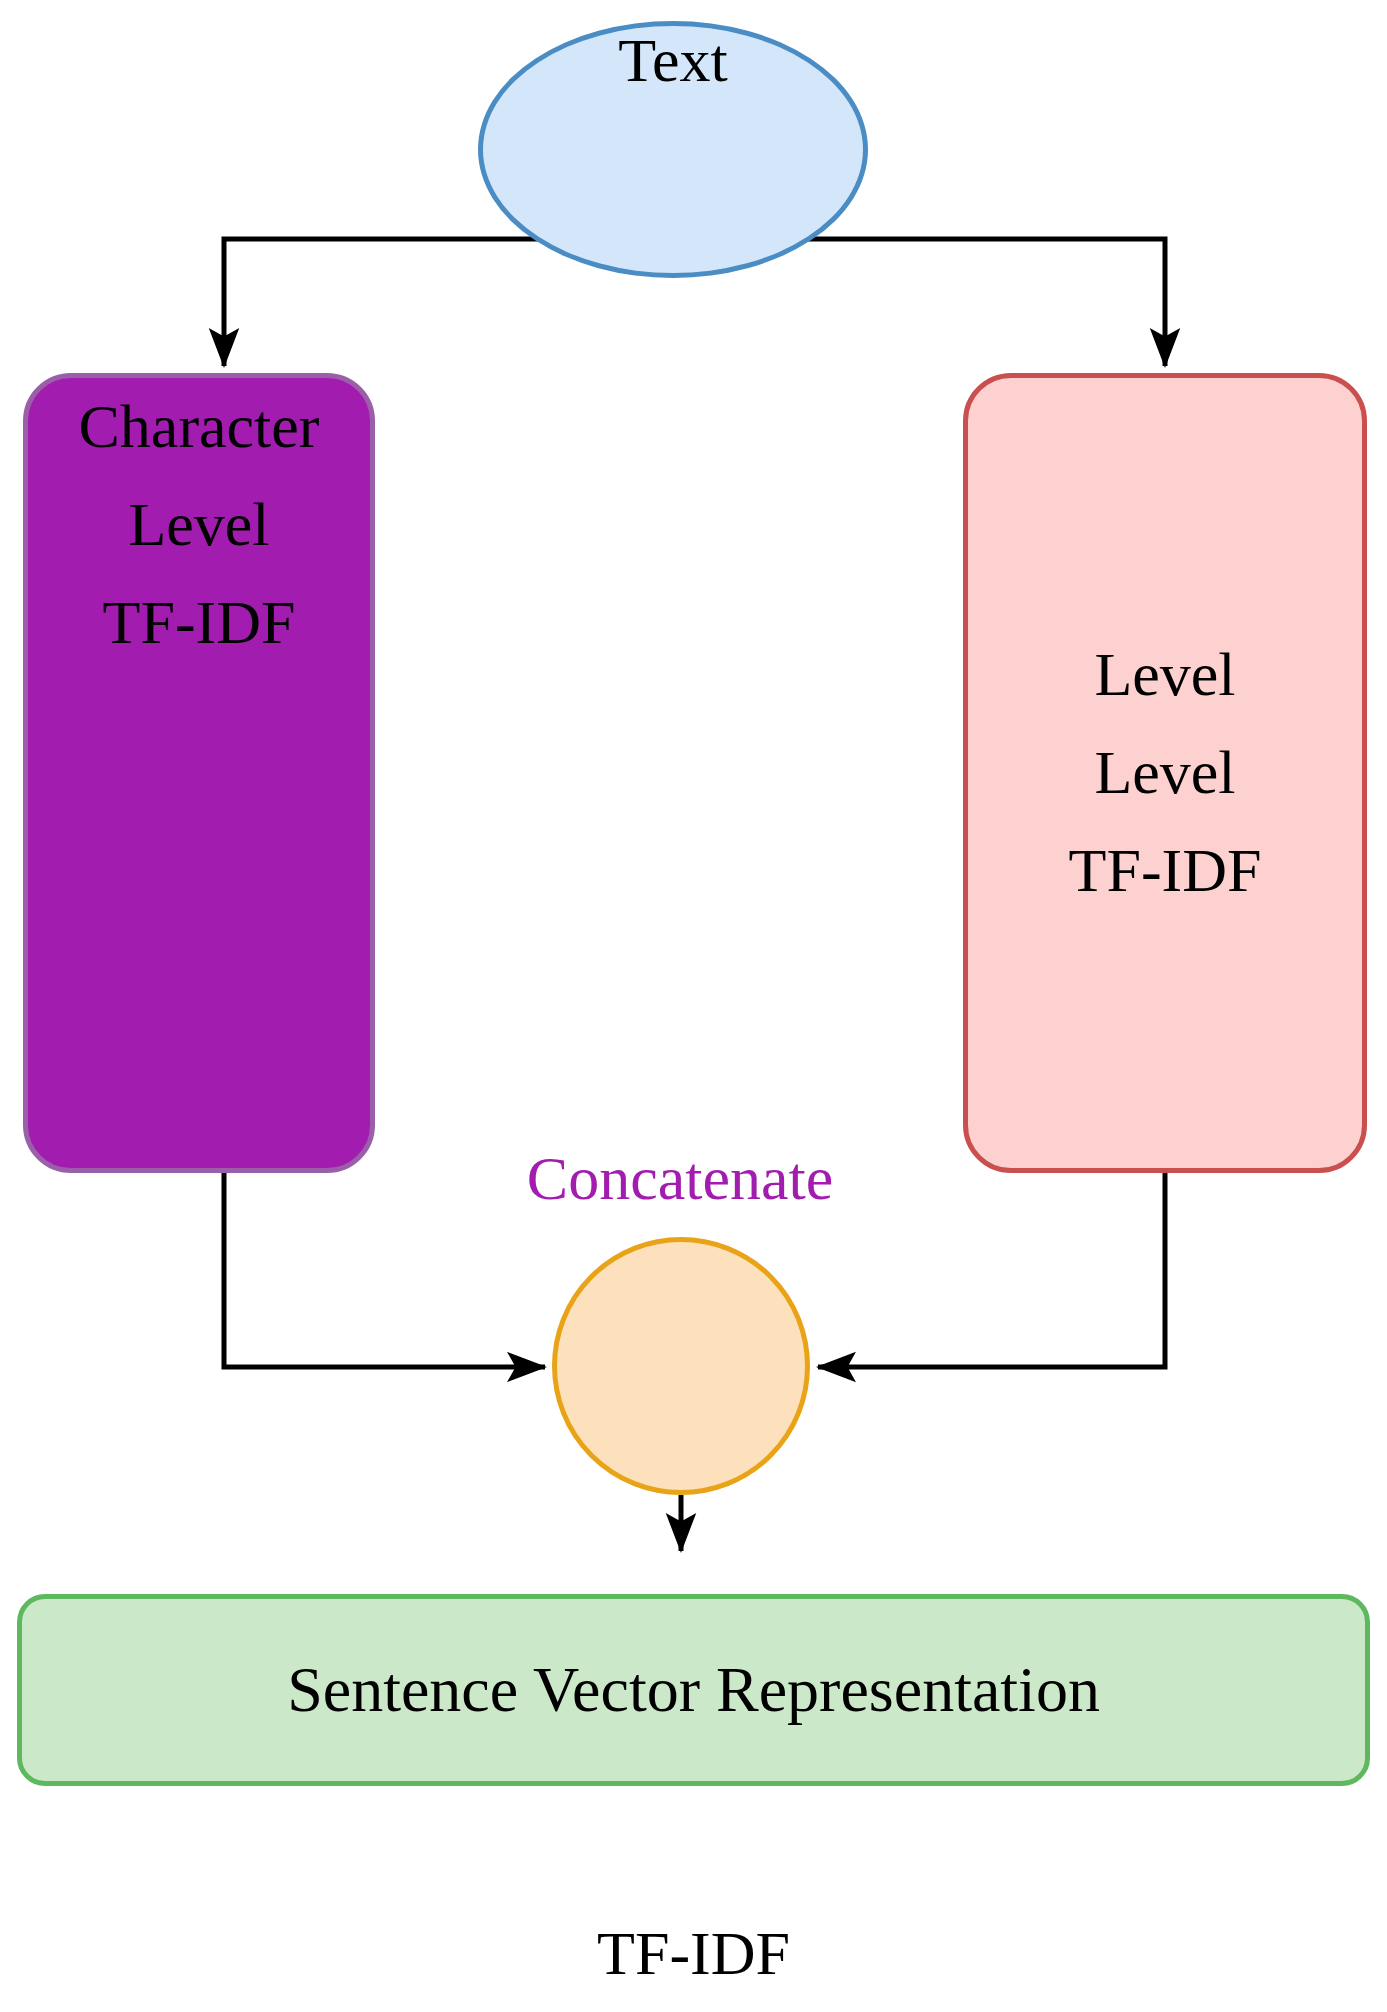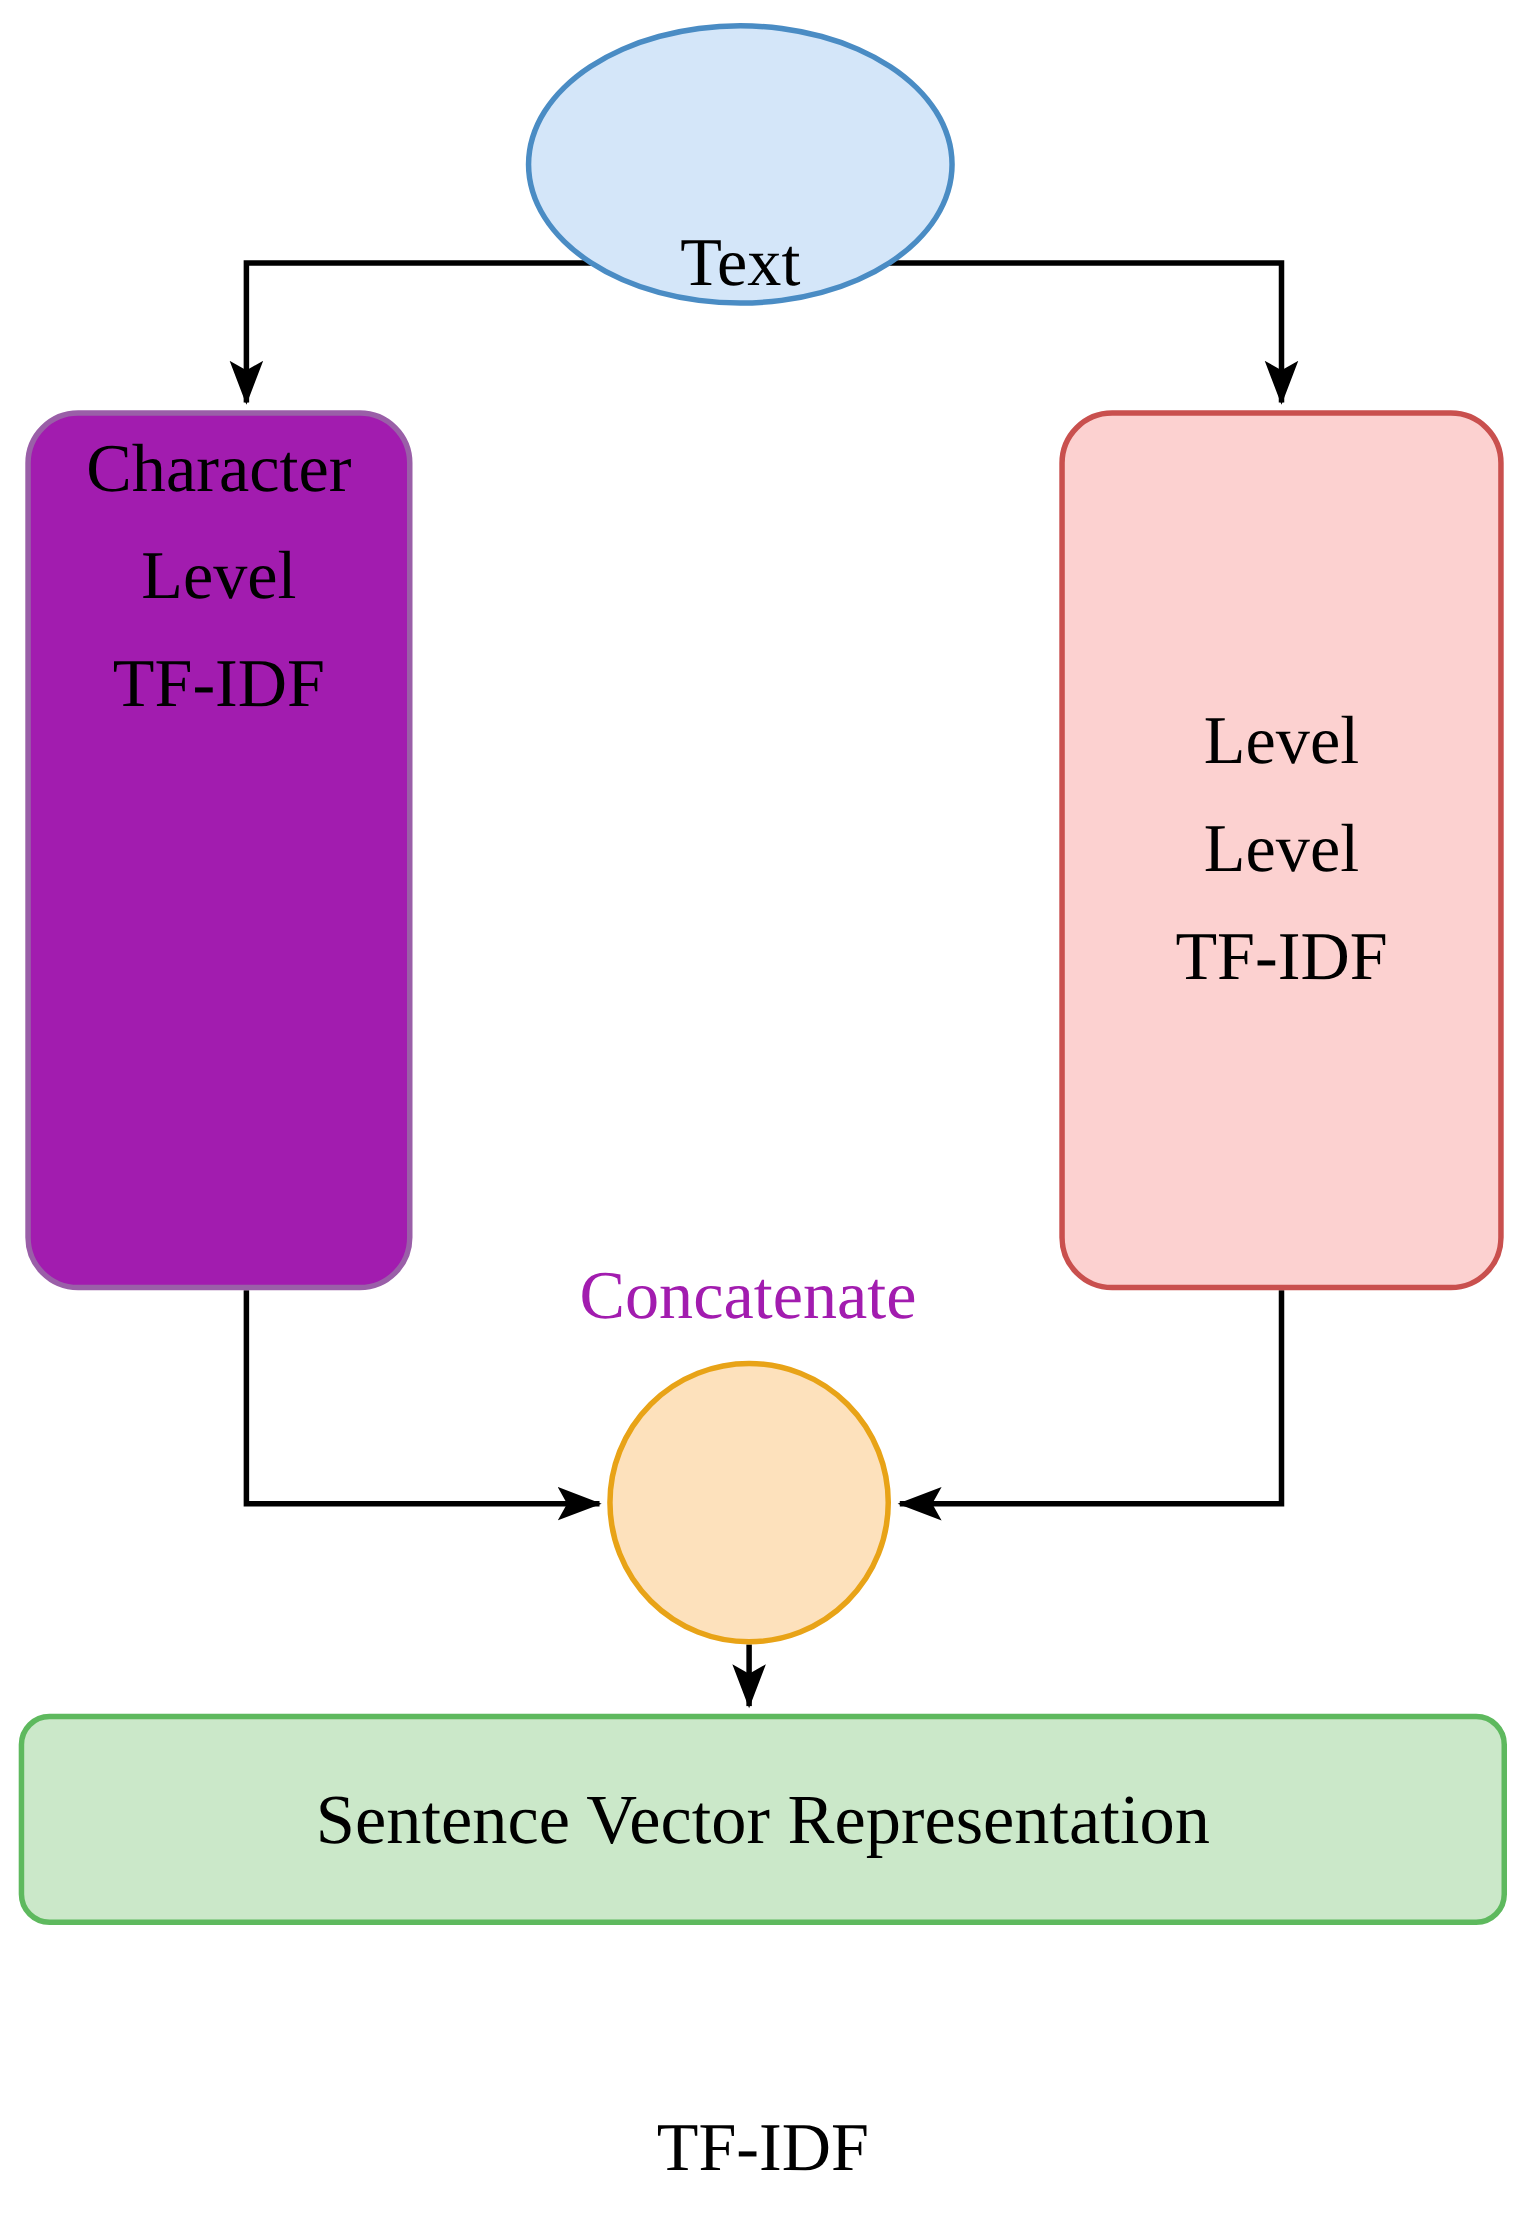--- a/index.html
+++ b/index.html
@@ -31,21 +31,21 @@
     position: absolute;
     left: 478px;
     top: 21px;
     width: 390px;
     height: 257px;
     box-sizing: border-box;
     border: 5px solid #4a8cc4;
     border-radius: 50%;
     background: #d4e6f9;
     display: flex;
-    align-items: flex-end;
+    align-items: flex-start;
     justify-content: center;
   }
   .node-ellipse .lbl {
     font-size: 62px;
     color: #000000;
     line-height: 1.1;
   }
 
   
   .node-char {
@@ -109,21 +109,21 @@
     box-sizing: border-box;
     border: 5px solid #e8a317;
     border-radius: 50%;
     background: #fde1bc;
   }
 
   
   .node-output {
     position: absolute;
     left: 17px;
-    top: 1558px;
+    top: 1594px;
     width: 1353px;
     height: 192px;
     box-sizing: border-box;
     border: 5px solid #5eb95e;
     border-radius: 28px;
     background: #cbe8c9;
     display: flex;
     align-items: center;
     justify-content: center;
   }

